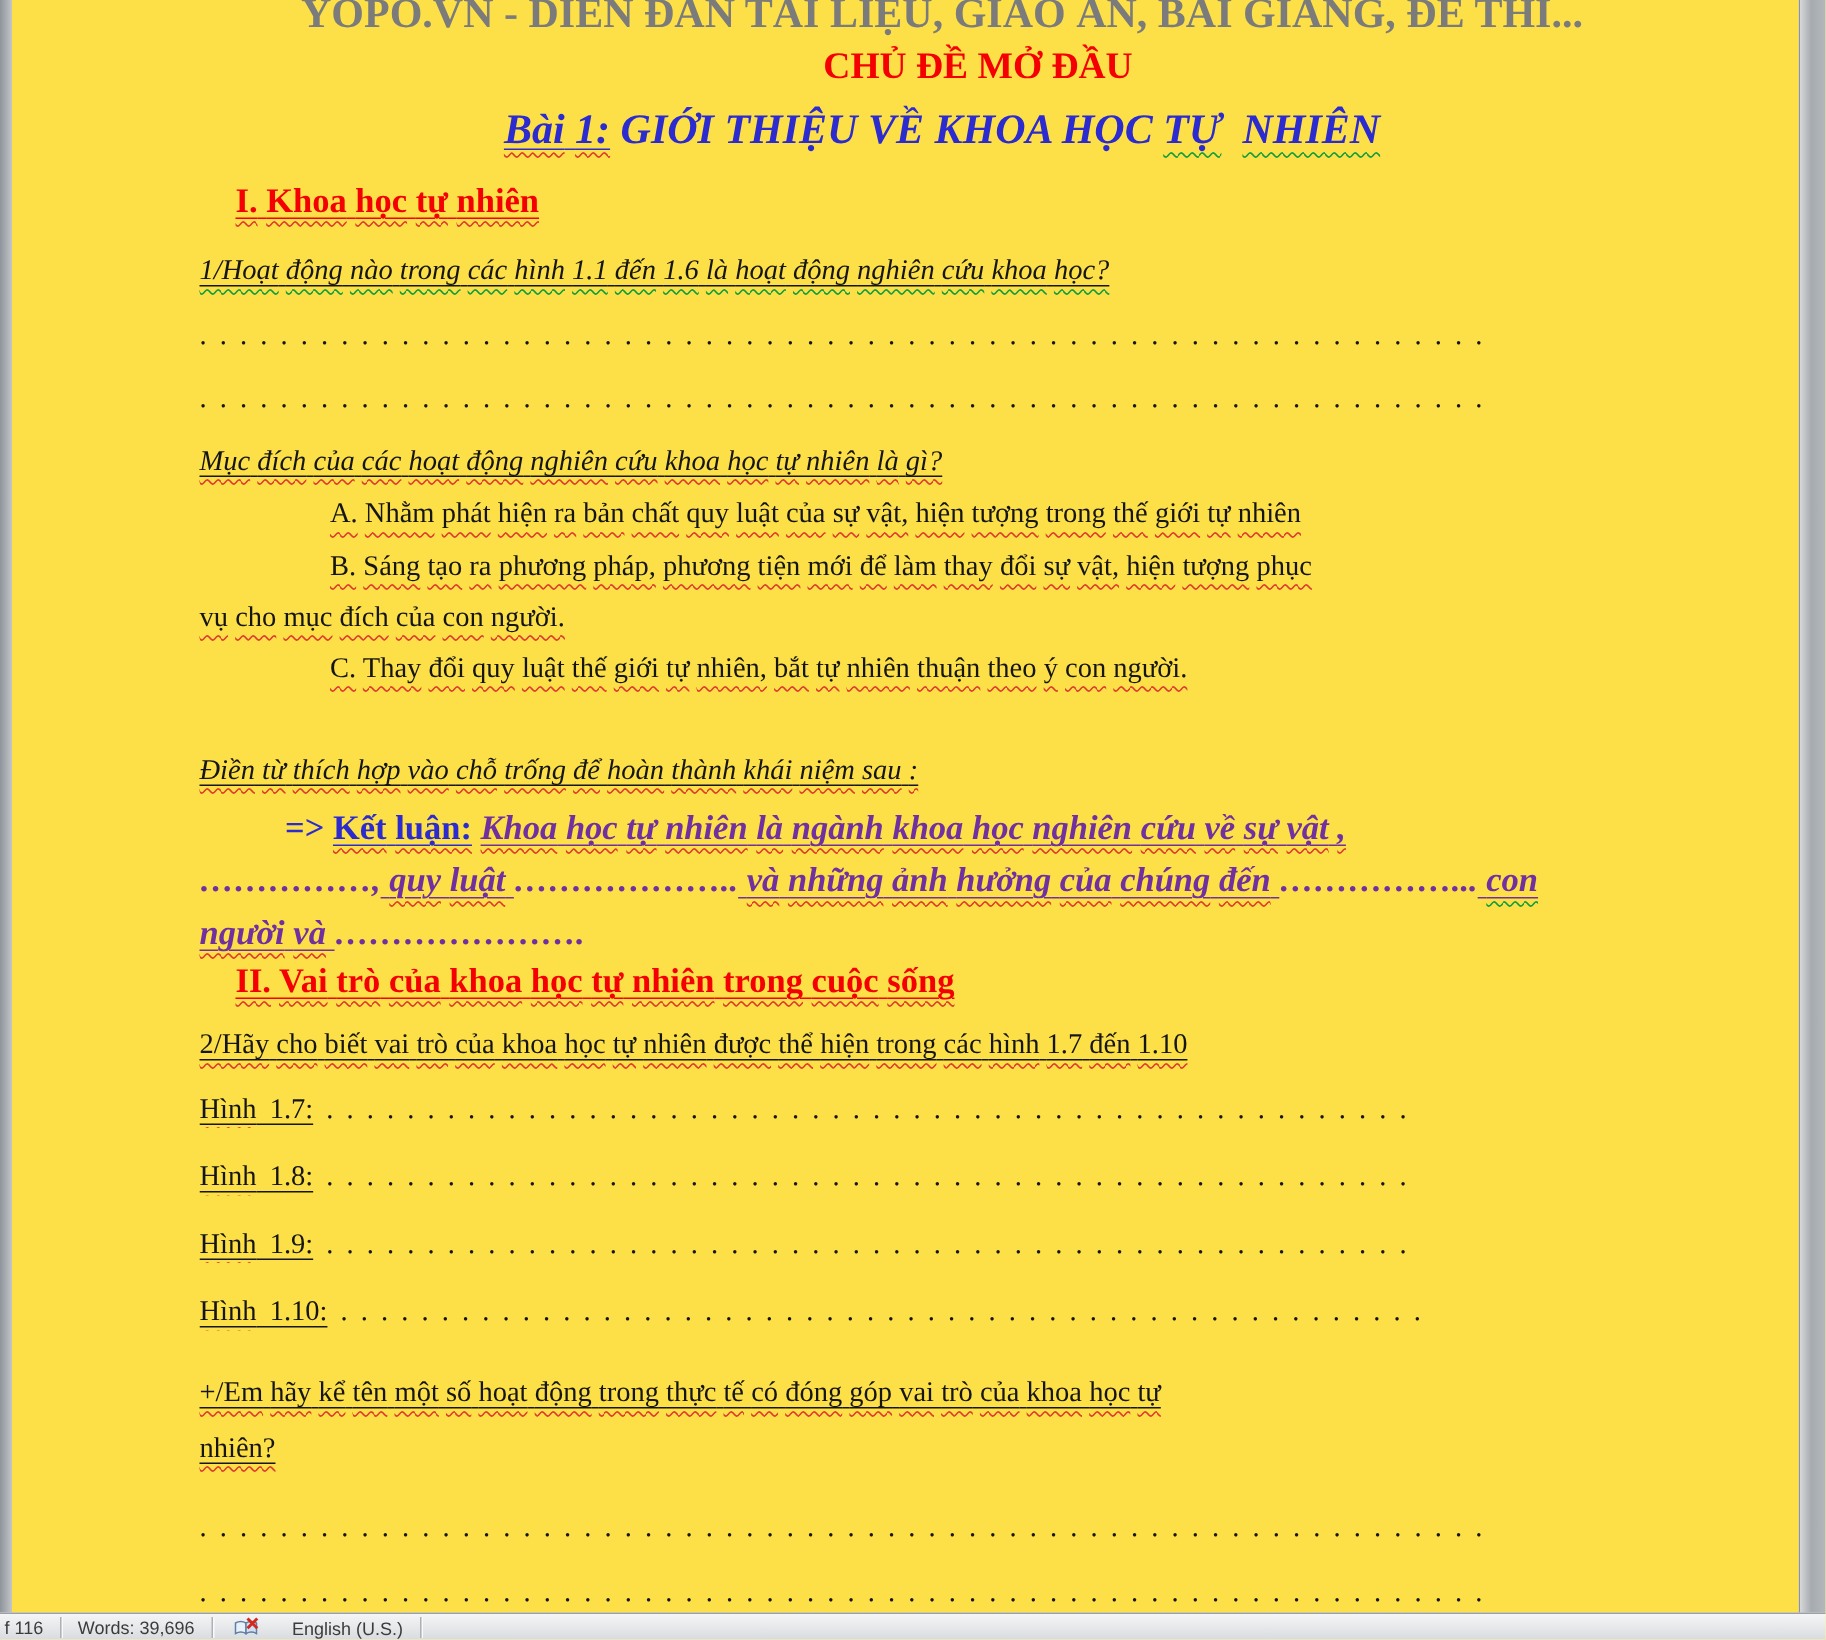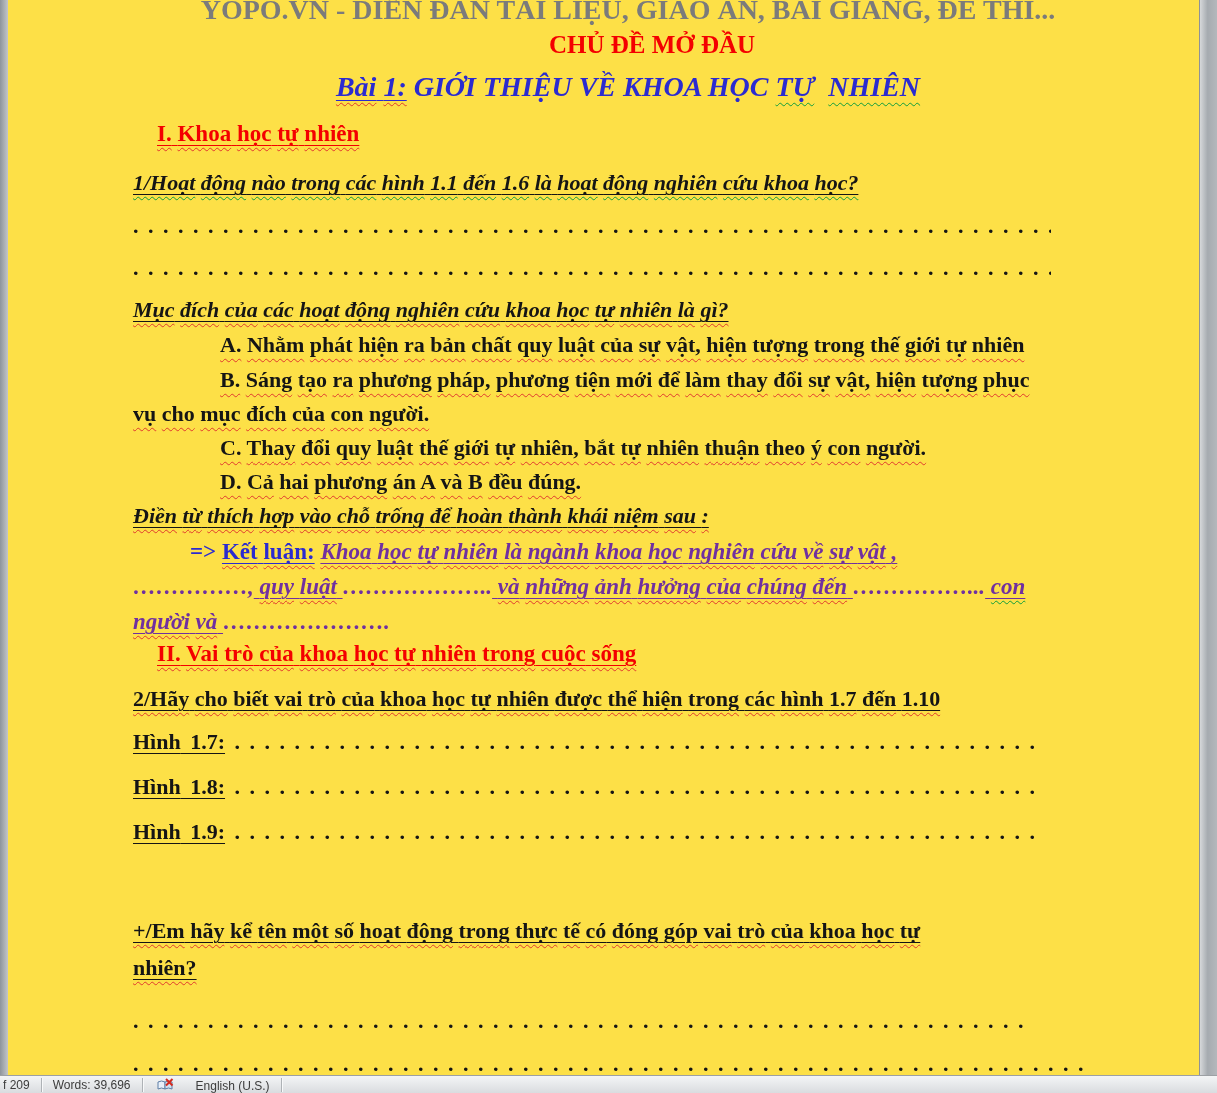--- a/index.html
+++ b/index.html
@@ -8,21 +8,21 @@
     background:#ffffff;font-family:"Liberation Serif",serif;
   }
   .edge-left{position:absolute;left:0;top:0;width:8px;height:1075px;
     background:linear-gradient(to right,#8e949b,#c3c6c9);}
   .edge-right{position:absolute;left:1199px;top:0;width:18px;height:1075px;
     background:linear-gradient(to right,#d6d8da,#a6abb0 45%,#b4b8bc);
     border-left:1px solid #8f9296;box-sizing:border-box;}
   .page{position:absolute;left:8px;top:0;width:1191px;height:1075px;
     background:#fde047;overflow:hidden;}
   .ln{position:absolute;left:125px;white-space:nowrap;color:#151515;
-    font-size:22px;line-height:1.2;font-weight:bold;}
+    font-size:19px;line-height:1.2;}
   .center{left:120px;width:1000px;text-align:center;}
   .it{font-style:italic;}
   .b{font-weight:bold;}
   .gray{color:#7b7b7b;}
   .red{color:#f40000;margin-left:24px;}
   .blue{color:#2b2bd0;}
   .purple{color:#7030a0;}
   .u{text-decoration:underline;text-underline-offset:4px;text-decoration-thickness:1px;}
   .wv-red{text-decoration:underline wavy #e03a2e;text-decoration-thickness:1px;text-underline-offset:6px;}
   .wv-green{text-decoration:underline wavy #0f9d3c;text-decoration-thickness:1px;text-underline-offset:6px;}
@@ -82,23 +82,20 @@
   </div>
   <div class="ln" style="top:367px;padding-left:87px;">
     <span><span class="wv-red">B.</span> <span class="wv-red">Sáng</span> <span class="wv-red">tạo</span> <span class="wv-red">ra</span> <span class="wv-red">phương</span> <span class="wv-red">pháp,</span> <span class="wv-red">phương</span> <span class="wv-red">tiện</span> <span class="wv-red">mới</span> <span class="wv-red">để</span> <span class="wv-red">làm</span> <span class="wv-red">thay</span> <span class="wv-red">đổi</span> <span class="wv-red">sự</span> <span class="wv-red">vật,</span> <span class="wv-red">hiện</span> <span class="wv-red">tượng</span> <span class="wv-red">phục</span></span>
   </div>
   <div class="ln" style="top:401px;">
     <span><span class="wv-red">vụ</span> <span class="wv-red">cho</span> <span class="wv-red">mục</span> <span class="wv-red">đích</span> <span class="wv-red">của</span> <span class="wv-red">con</span> <span class="wv-red">người.</span></span>
   </div>
   <div class="ln" style="top:435px;padding-left:87px;">
     <span><span class="wv-red">C.</span> <span class="wv-red">Thay</span> <span class="wv-red">đổi</span> <span class="wv-red">quy</span> <span class="wv-red">luật</span> <span class="wv-red">thế</span> <span class="wv-red">giới</span> <span class="wv-red">tự</span> <span class="wv-red">nhiên,</span> <span class="wv-red">bắt</span> <span class="wv-red">tự</span> <span class="wv-red">nhiên</span> <span class="wv-red">thuận</span> <span class="wv-red">theo</span> <span class="wv-red">ý</span> <span class="wv-red">con</span> <span class="wv-red">người.</span></span>
   </div>
-  <div class="ln" style="top:469px;padding-left:87px;">
-    <span><span class="wv-red">D.</span> <span class="wv-red">Cả</span> <span class="wv-red">hai</span> <span class="wv-red">phương</span> <span class="wv-red">án</span> <span class="wv-red">A</span> <span class="wv-red">và</span> <span class="wv-red">B</span> <span class="wv-red">đều</span> <span class="wv-red">đúng.</span></span>
-  </div>
 
   <div class="ln it" style="top:503px;">
     <span class="u"><span class="wv-red">Điền</span> <span class="wv-red">từ</span> <span class="wv-red">thích</span> <span class="wv-red">hợp</span> <span class="wv-red">vào</span> <span class="wv-red">chỗ</span> <span class="wv-red">trống</span> <span class="wv-red">để</span> <span class="wv-red">hoàn</span> <span class="wv-red">thành</span> <span class="wv-red">khái</span> <span class="wv-red">niệm</span> <span class="wv-red">sau</span> <span class="wv-red">:</span></span>
   </div>
 
   <div class="ln b" style="top:538px;padding-left:57px;font-size:23px;">
     <span class="blue">=&gt; </span><span class="blue u"><span class="wv-red">Kết</span> <span class="wv-red">luận:</span></span><span class="purple"> </span><span class="purple it u"><span class="wv-red">Khoa</span> <span class="wv-red">học</span> <span class="wv-red">tự</span> <span class="wv-red">nhiên</span> <span class="wv-red">là</span> <span class="wv-red">ngành</span> <span class="wv-red">khoa</span> <span class="wv-red">học</span> <span class="wv-red">nghiên</span> <span class="wv-red">cứu</span> <span class="wv-red">về</span> <span class="wv-red">sự</span> <span class="wv-red">vật</span> <span class="wv-red">,</span></span>
   </div>
 
   <div class="ln b it purple" style="top:573px;font-size:23px;">
@@ -119,40 +116,43 @@
 
   <div class="ln dots" style="top:729px;width:912px;">
     <span class="u"><span class="wv-red">Hình</span></span><span class="u pre"> 1.7:</span><span> . . . . . . . . . . . . . . . . . . . . . . . . . . . . . . . . . . . . . . . . . . . . . . . . . . . . . .</span>
   </div>
   <div class="ln dots" style="top:774px;width:912px;">
     <span class="u"><span class="wv-red">Hình</span></span><span class="u pre"> 1.8:</span><span> . . . . . . . . . . . . . . . . . . . . . . . . . . . . . . . . . . . . . . . . . . . . . . . . . . . . . .</span>
   </div>
   <div class="ln dots" style="top:819px;width:912px;">
     <span class="u"><span class="wv-red">Hình</span></span><span class="u pre"> 1.9:</span><span> . . . . . . . . . . . . . . . . . . . . . . . . . . . . . . . . . . . . . . . . . . . . . . . . . . . . . .</span>
   </div>
+  <div class="ln dots" style="top:864px;width:912px;">
+    <span class="u"><span class="wv-red">Hình</span></span><span class="u pre"> 1.10:</span><span> . . . . . . . . . . . . . . . . . . . . . . . . . . . . . . . . . . . . . . . . . . . . . . . . . . . . . .</span>
+  </div>
 
   <div class="ln" style="top:918px;">
     <span class="u"><span class="wv-red">+/Em</span> <span class="wv-red">hãy</span> <span class="wv-red">kể</span> <span class="wv-red">tên</span> <span class="wv-red">một</span> <span class="wv-red">số</span> <span class="wv-red">hoạt</span> <span class="wv-red">động</span> <span class="wv-red">trong</span> <span class="wv-red">thực</span> <span class="wv-red">tế</span> <span class="wv-red">có</span> <span class="wv-red">đóng</span> <span class="wv-red">góp</span> <span class="wv-red">vai</span> <span class="wv-red">trò</span> <span class="wv-red">của</span> <span class="wv-red">khoa</span> <span class="wv-red">học</span> <span class="wv-red">tự</span></span>
   </div>
   <div class="ln" style="top:955px;">
     <span class="u"><span class="wv-red">nhiên?</span></span>
   </div>
 
   <div class="ln dots" style="top:1008px;width:900px;">
     <span>. . . . . . . . . . . . . . . . . . . . . . . . . . . . . . . . . . . . . . . . . . . . . . . . . . . . . . . . . . . . . . . .</span>
   </div>
   <div class="ln dots" style="top:1051px;width:952px;">
     <span>. . . . . . . . . . . . . . . . . . . . . . . . . . . . . . . . . . . . . . . . . . . . . . . . . . . . . . . . . . . . . . . .</span>
   </div>
 
 </div>
 
 <div class="statusbar">
   <div class="sb-item">
-    <span>f 209</span>
+    <span>f 116</span>
   </div>
   <div class="sb-sep"></div>
   <div class="sb-item">
     <span>Words: 39,696</span>
   </div>
   <div class="sb-sep"></div>
   <div class="sb-item proof">
     <span style="display:inline-flex;">
       <svg width="17" height="14" viewBox="0 0 17 14">
         <path d="M1 4 Q4.5 2 8 4 L8 11 Q4.5 9 1 11 Z" fill="#e8f0fa" stroke="#5f7fa6" stroke-width="1"></path>

